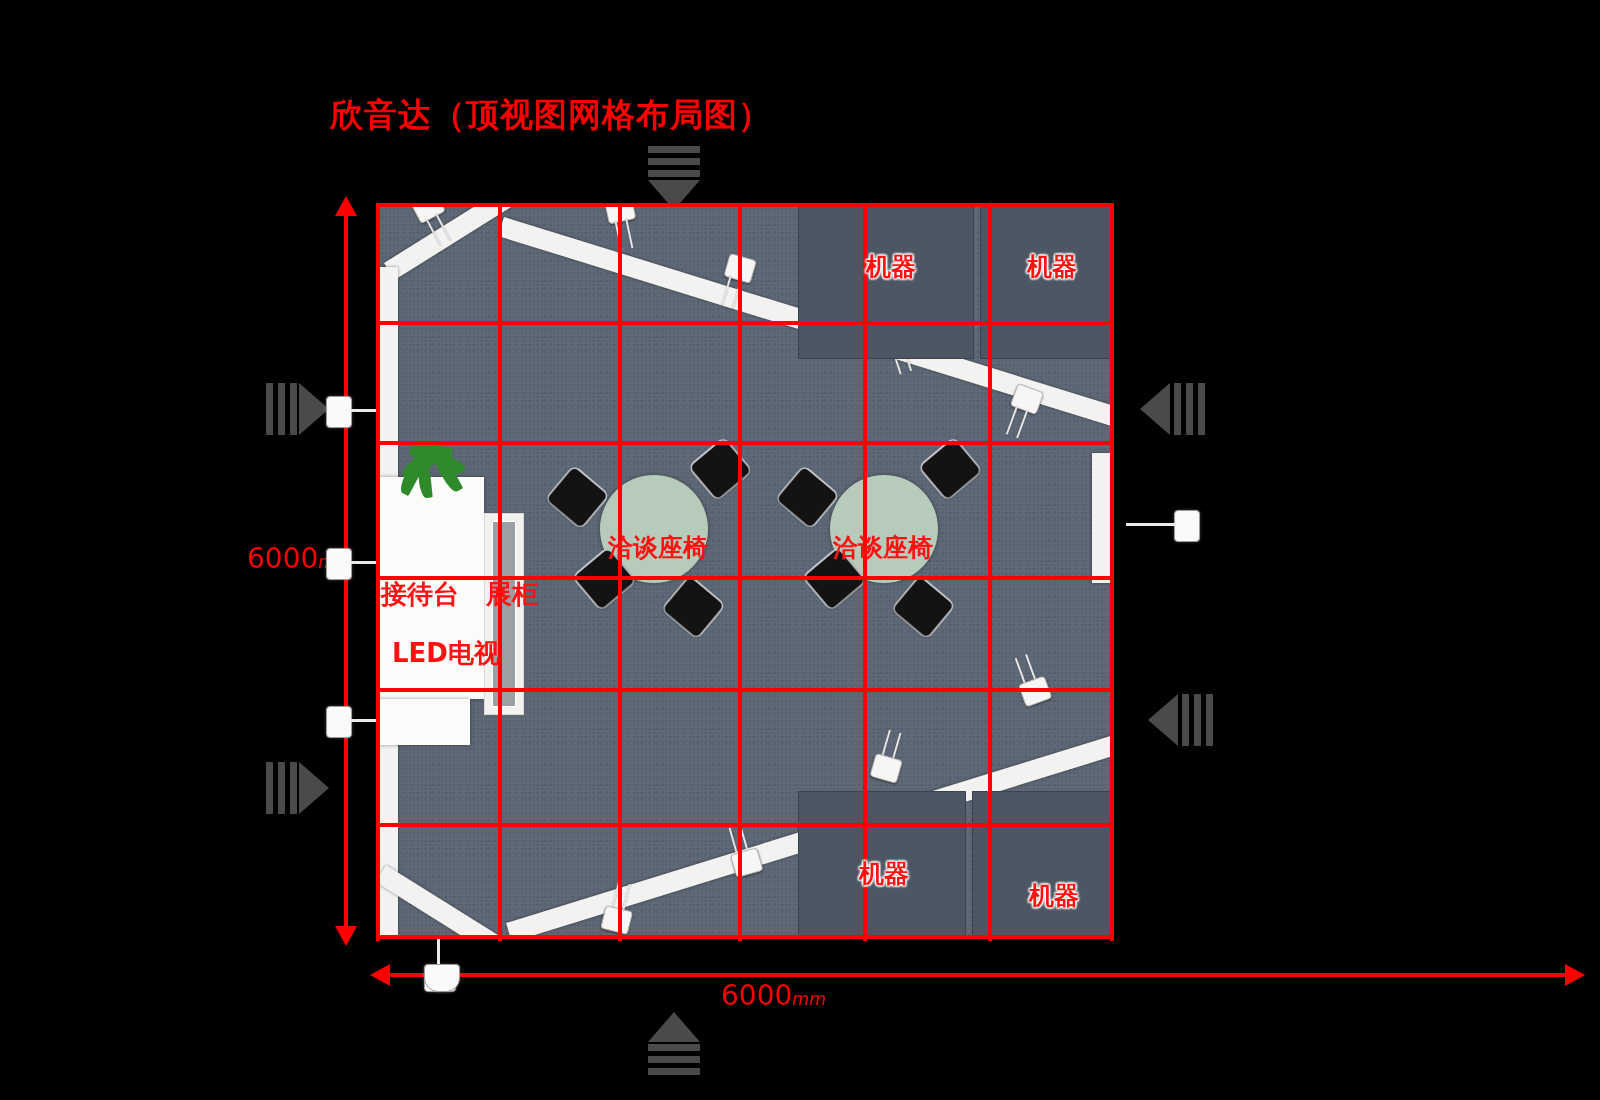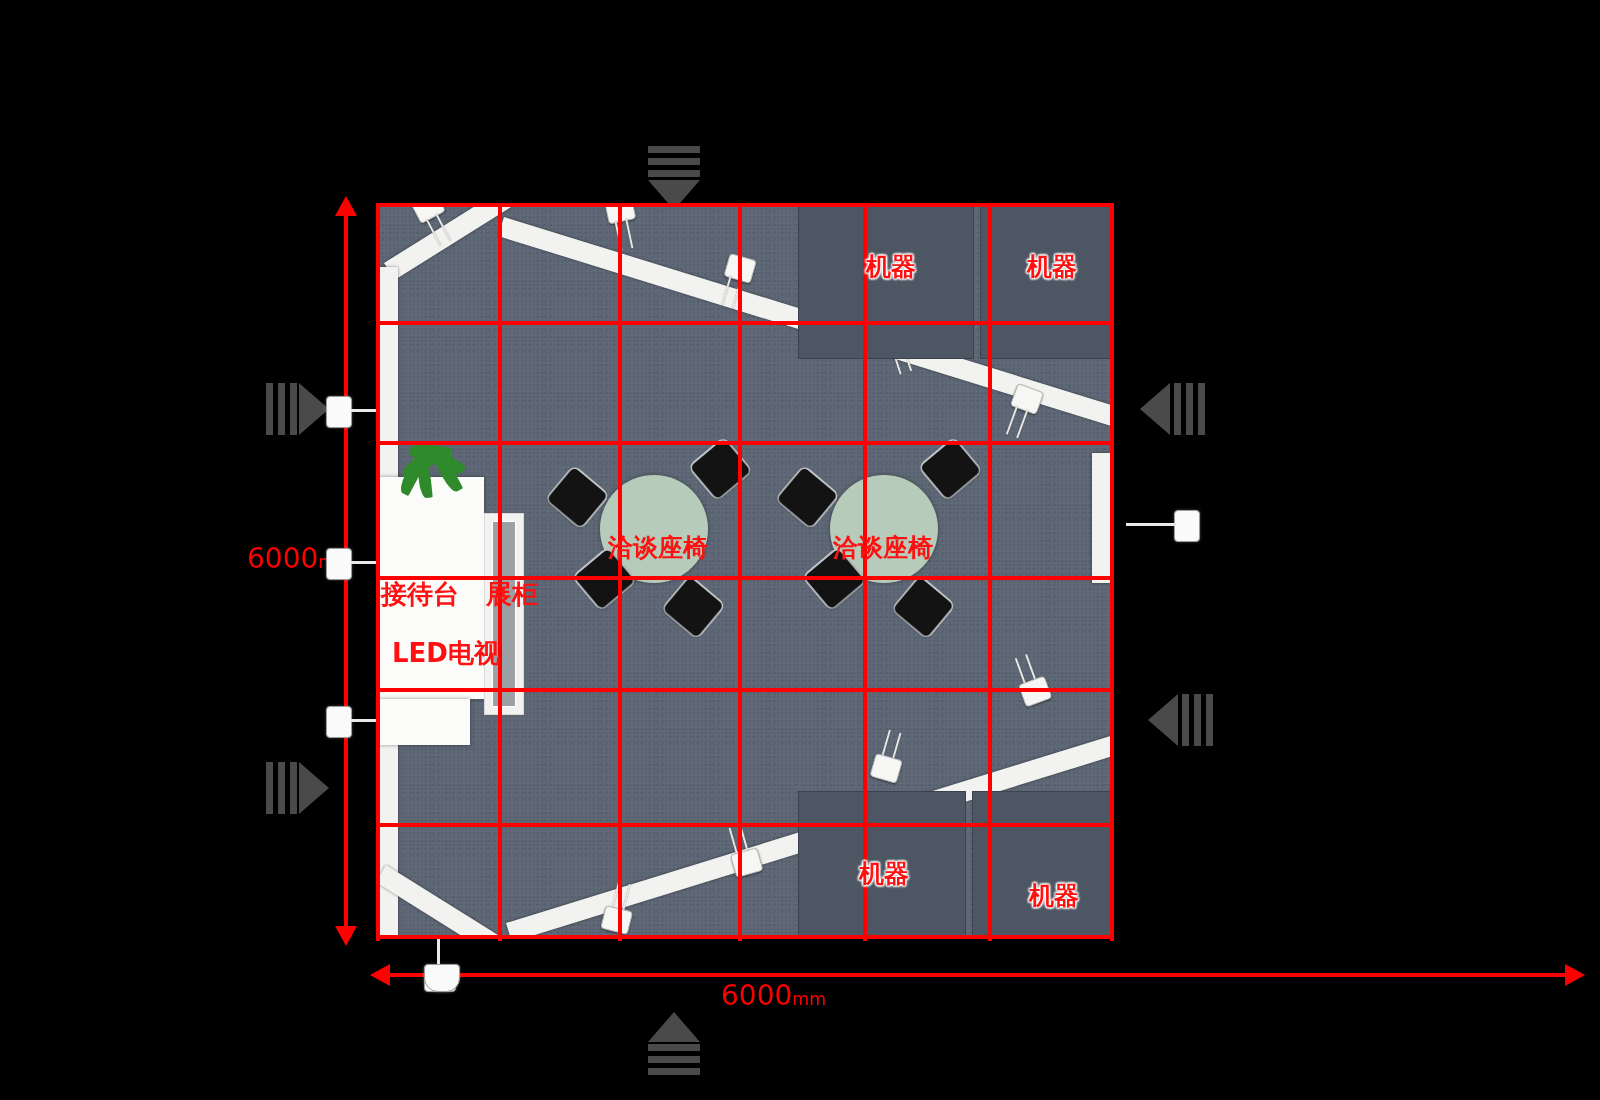--- a/index.html
+++ b/index.html
@@ -94,21 +94,21 @@
   .dimh{height:4px;}
   .arrowhead{position:absolute;width:0;height:0;}
   .ah-up{border-left:11px solid transparent;border-right:11px solid transparent;border-bottom:20px solid #ff0000;}
   .ah-down{border-left:11px solid transparent;border-right:11px solid transparent;border-top:20px solid #ff0000;}
   .ah-left{border-top:11px solid transparent;border-bottom:11px solid transparent;border-right:20px solid #ff0000;}
   .ah-right{border-top:11px solid transparent;border-bottom:11px solid transparent;border-left:20px solid #ff0000;}
   .dimtext{
     position:absolute;color:#ff0000;font-weight:normal;white-space:nowrap;
     font-family:"DejaVu Sans","Liberation Sans",sans-serif;
   }
-  .dimtext .unit{font-size:.62em;}
+  .dimtext .unit{font-size:.62em;font-style:italic;}
 
   
   .flow{position:absolute;width:0;height:0;}
   .flow .bar{position:absolute;background:#4a4a4a;}
   .flow .tri{position:absolute;width:0;height:0;}
   .tri-r{border-top:26px solid transparent;border-bottom:26px solid transparent;border-left:30px solid #4a4a4a;}
   .tri-l{border-top:26px solid transparent;border-bottom:26px solid transparent;border-right:30px solid #4a4a4a;}
   .tri-d{border-left:26px solid transparent;border-right:26px solid transparent;border-top:30px solid #4a4a4a;}
   .tri-u{border-left:26px solid transparent;border-right:26px solid transparent;border-bottom:30px solid #4a4a4a;}
 
@@ -118,20 +118,21 @@
     position:absolute;background:#fafafa;border:1px solid #9b9b9b;border-radius:4px;
     box-shadow:0 0 3px rgba(255,255,255,.25);
   }
   .wlight .stem{position:absolute;background:#e9e9e9;}
 </style>
 </head>
 <body>
 
 <div id="stage">
 
+  <div id="title">欣音达（顶视图网格布局图）</div>
 
   <div class="flow" style="left:648px;top:146px;">
     <div class="bar" style="left:0;top:0;width:52px;height:7px;"></div>
     <div class="bar" style="left:0;top:12px;width:52px;height:7px;"></div>
     <div class="bar" style="left:0;top:24px;width:52px;height:7px;"></div>
     <div class="tri tri-d" style="left:0px;top:34px;"></div>
   </div>
 
   <div class="flow" style="left:648px;top:1012px;">
     <div class="tri tri-u" style="left:0px;top:0px;"></div>

